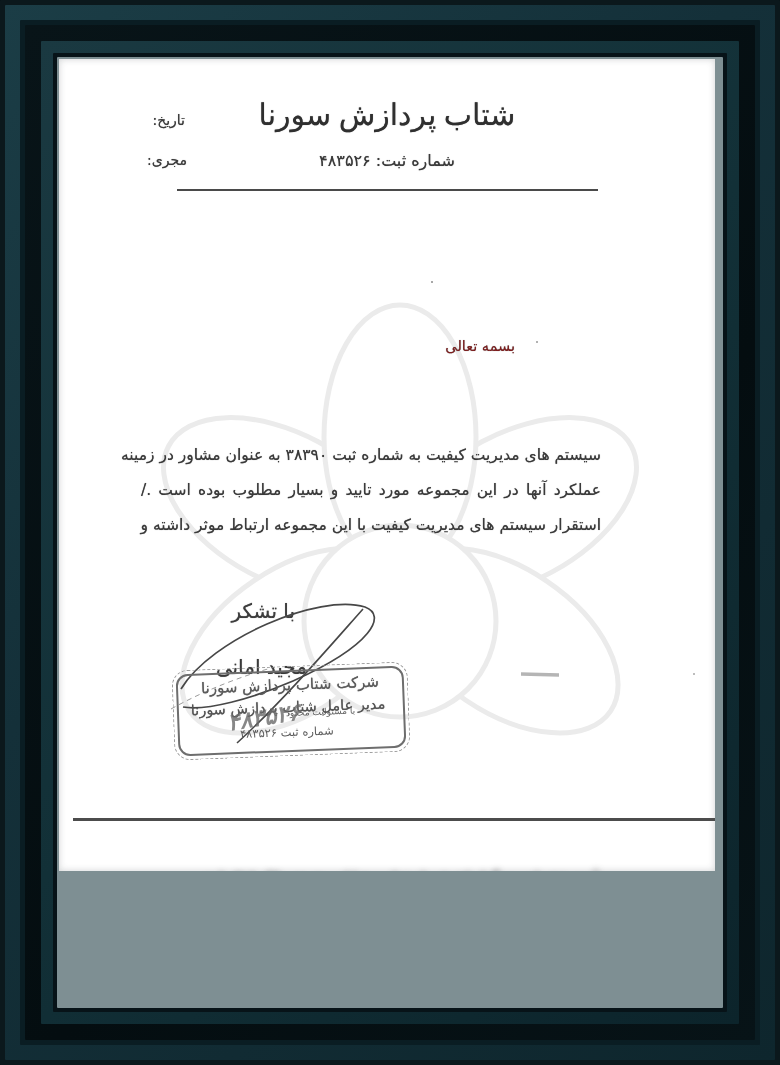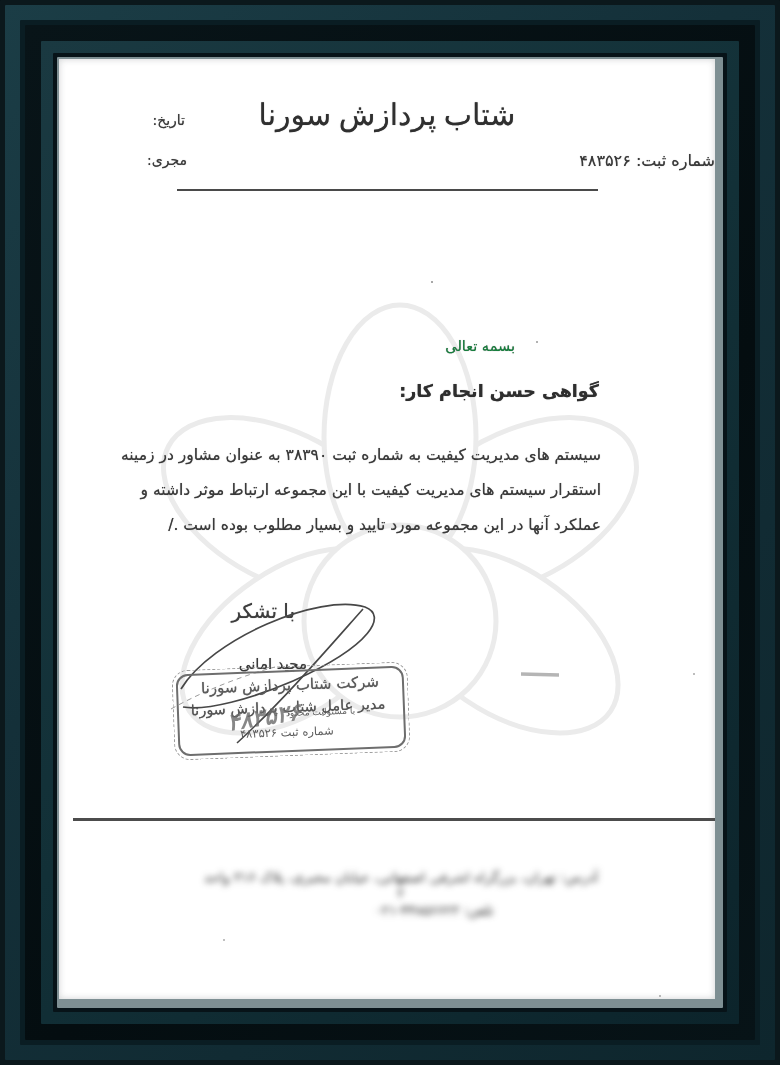--- a/index.html
+++ b/index.html
@@ -12,47 +12,47 @@
   .ring{position:absolute;border-radius:1px;}
   .r1{inset:0;background:#0b181c;}
   .r2{inset:5px;background:linear-gradient(135deg,#1b3d46 0%,#143039 40%,#0e262d 100%);}
   .r3{inset:20px;background:#0a1d23;}
   .r4{inset:25px;background:linear-gradient(135deg,#081418 0%,#040d10 60%,#071317 100%);}
   .r5{inset:41px;background:linear-gradient(135deg,#1a3941 0%,#123037 50%,#0c242b 100%);}
   .r6{inset:53px;background:#071318;}
   .r7{inset:57px;background:#7e8f93;}
   
   .paper{
-    position:absolute;left:59px;top:59px;width:656px;height:940px;
+    position:absolute;left:59px;top:59px;width:656px;height:812px;
     background:#ffffff;
     box-shadow:inset 0 0 7px rgba(40,50,55,.22);
     overflow:hidden;
     direction:rtl;
     color:#3b3b3b;
   }
   .abs{position:absolute;}
   .scan-ink{text-shadow:0 0 .7px rgba(60,60,60,.8);}
   
   .company-title{left:0;right:0;top:38px;text-align:center;font-size:30px;color:#2f2f2f;font-family:Liberation Serif, serif;}
-  .reg-number{left:0;right:0;top:92px;text-align:right;font-size:16px;color:#3a3a3a;}
+  .reg-number{left:0;right:0;top:92px;text-align:center;font-size:16px;color:#3a3a3a;}
   .date-label{right:530px;top:53px;font-size:14px;}
   .number-label{right:528px;top:93px;font-size:14px;}
   .header-rule{left:118px;top:130px;width:421px;height:2px;background:#4a4a4a;}
   
   .watermark{left:6px;top:210px;width:648px;height:510px;}
   
-  .bismillah{right:200px;top:279px;font-size:14.5px;color:#15803d;}
+  .bismillah{right:200px;top:279px;font-size:14.5px;color:#7f1d1d;}
   .letter-heading{right:116px;top:322px;font-size:17.5px;font-weight:bold;color:#2e2e2e;}
   .letter-body{right:114px;left:82px;top:379px;font-size:15.5px;line-height:35px;color:#3a3a3a;}
   .letter-body .bline{text-align:justify;text-align-last:justify;white-space:nowrap;}
   .letter-body .bline:last-child{text-align-last:right;white-space:nowrap;}
   
   .thanks{right:420px;top:540px;font-size:20px;color:#3d3d3d;}
   .signature-svg{left:108px;top:528px;width:240px;height:170px;}
-  .signatory{right:408px;top:596px;font-size:15px;color:#3a3a3a;}
+  .signatory{right:408px;top:596px;font-size:20px;color:#3a3a3a;}
   
   .stamp{
     left:118px;top:611px;width:228px;height:82px;
     border:2px solid #6e6e6e;border-radius:12px;
     outline:1.5px dashed #9a9a9a;outline-offset:3px;
     transform:rotate(-2.2deg);
     color:#5c5c5c;text-align:center;
   }
   .stamp-line1{position:absolute;left:0;right:0;top:4px;font-size:15px;white-space:nowrap;}
   .stamp-line2{position:absolute;right:48px;top:36px;font-size:9px;}
@@ -111,25 +111,24 @@
 
     <div class="abs specks"></div>
 
     <div class="abs date-label scan-ink">تاریخ:</div>
     <div class="abs number-label scan-ink">مجری:</div>
     <div class="abs company-title scan-ink">شتاب پردازش سورنا</div>
     <div class="abs reg-number scan-ink">شماره ثبت: ۴۸۳۵۲۶</div>
     <div class="abs header-rule"></div>
 
     <div class="abs bismillah scan-ink">بسمه تعالی</div>
-    <div class="abs letter-heading scan-ink">گواهی حسن انجام کار:</div>
     <div class="abs letter-body">
       <div class="bline scan-ink">سیستم های مدیریت کیفیت به شماره ثبت ۳۸۳۹۰ به عنوان مشاور در زمینه</div>
+      <div class="bline scan-ink">عملکرد آنها در این مجموعه مورد تایید و بسیار مطلوب بوده است ./</div>
       <div class="bline scan-ink">استقرار سیستم های مدیریت کیفیت با این مجموعه ارتباط موثر داشته و</div>
-      <div class="bline scan-ink">عملکرد آنها در این مجموعه مورد تایید و بسیار مطلوب بوده است ./</div>
     </div>
 
     <div class="abs thanks scan-ink">با تشکر</div>
 
     <svg class="abs signature-svg" viewBox="0 0 240 170">
       <path d="M 14 102 C 44 52, 152 6, 198 20 C 220 28, 206 58, 126 94 C 84 112, 40 124, 16 120" fill="none" stroke="#474747" stroke-width="1.7"></path>
       <path d="M 196 22 C 164 58, 116 114, 70 156" fill="none" stroke="#474747" stroke-width="1.6"></path>
       <path d="M 4 122 C 40 102, 78 88, 108 80" fill="none" stroke="#9c9c9c" stroke-width="1" stroke-dasharray="5 4"></path>
     </svg>
 

